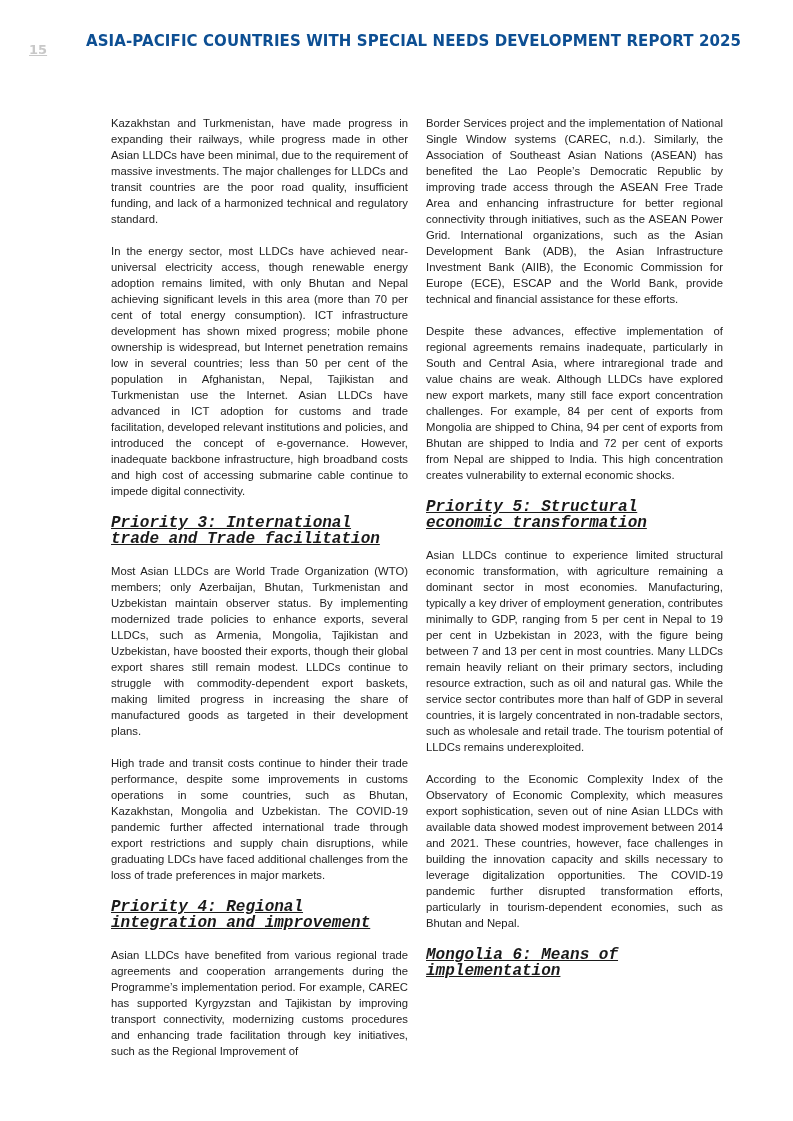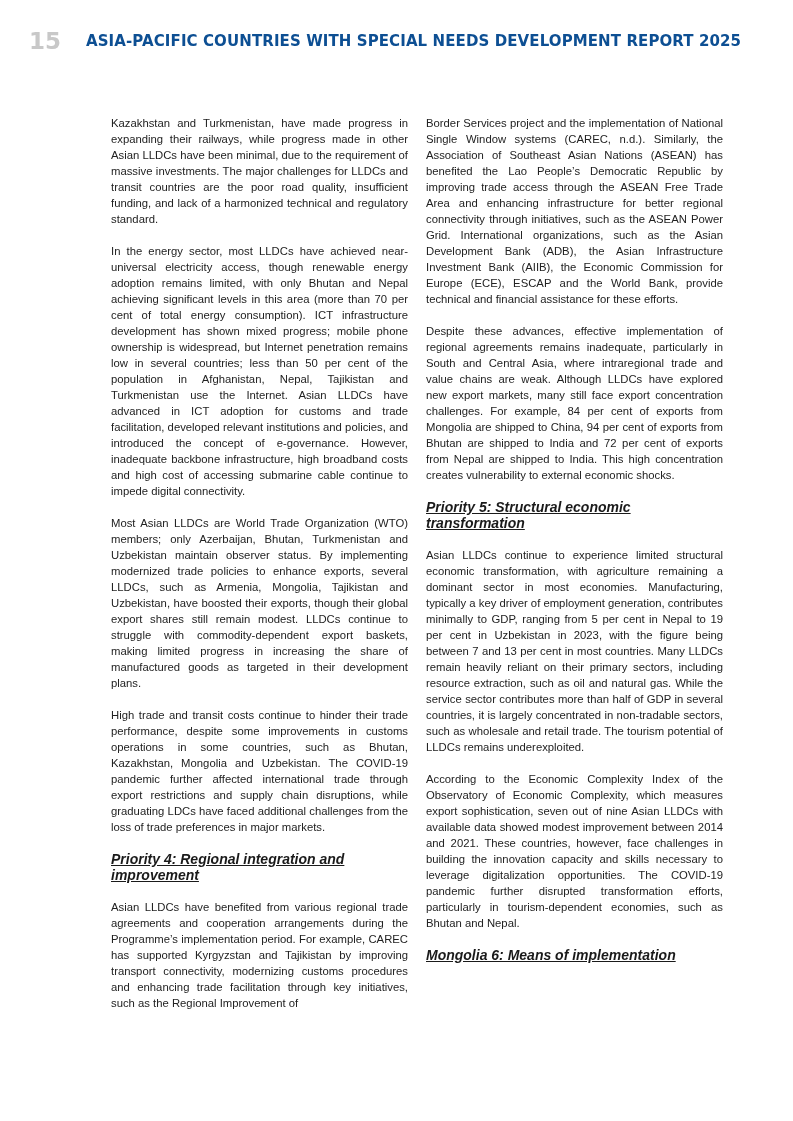--- a/index.html
+++ b/index.html
@@ -11,26 +11,27 @@
       width: 793px;
       height: 1121px;
       position: relative;
       overflow: hidden;
       font-family: "Liberation Sans", sans-serif;
       color: #1a1a1a;
     }
     .page-number {
       position: absolute;
       left: 29px;
-      top: 28px;
+      top: 42px;
       font-family: "DejaVu Sans", sans-serif;
       font-weight: bold;
-      font-size: 23px;
+      font-size: 13px;
       color: #c8c8c8;
       letter-spacing: 0px;
+      text-decoration: underline;
     }
     .running-header {
       position: absolute;
       left: 86px;
       top: 32px;
       font-family: "DejaVu Sans", sans-serif;
       font-weight: bold;
       font-size: 15px;
       color: #0d4f93;
       letter-spacing: 0.1px;
@@ -50,34 +51,36 @@
     .para {
       margin: 0 0 16px 0;
       text-align: justify;
       hyphens: none;
     }
     .heading {
       margin: 0 0 16px 0;
       font-weight: bold;
       font-style: italic;
       text-decoration: underline;
-      font-size: 14px;
+      font-size: 16px;
       line-height: 16px;
       color: #1a1a1a;
+      font-family: Liberation Mono, monospace;
     }
   </style>
 </head>
 <body>
 
 <div class="page-number">15</div>
 <div class="running-header">ASIA-PACIFIC COUNTRIES WITH SPECIAL NEEDS DEVELOPMENT REPORT 2025</div>
 
 <div class="column col-left">
   <p class="para">Kazakhstan and Turkmenistan, have made progress in expanding their railways, while progress made in other Asian LLDCs have been minimal, due to the requirement of massive investments. The major challenges for LLDCs and transit countries are the poor road quality, insufficient funding, and lack of a harmonized technical and regulatory standard.</p>
   <p class="para">In the energy sector, most LLDCs have achieved near-universal electricity access, though renewable energy adoption remains limited, with only Bhutan and Nepal achieving significant levels in this area (more than 70 per cent of total energy consumption). ICT infrastructure development has shown mixed progress; mobile phone ownership is widespread, but Internet penetration remains low in several countries; less than 50 per cent of the population in Afghanistan, Nepal, Tajikistan and Turkmenistan use the Internet. Asian LLDCs have advanced in ICT adoption for customs and trade facilitation, developed relevant institutions and policies, and introduced the concept of e-governance. However, inadequate backbone infrastructure, high broadband costs and high cost of accessing submarine cable continue to impede digital connectivity.</p>
+  <h3 class="heading">Priority 3: International trade and Trade facilitation</h3>
   <p class="para">Most Asian LLDCs are World Trade Organization (WTO) members; only Azerbaijan, Bhutan, Turkmenistan and Uzbekistan maintain observer status. By implementing modernized trade policies to enhance exports, several LLDCs, such as Armenia, Mongolia, Tajikistan and Uzbekistan, have boosted their exports, though their global export shares still remain modest. LLDCs continue to struggle with commodity-dependent export baskets, making limited progress in increasing the share of manufactured goods as targeted in their development plans.</p>
   <p class="para">High trade and transit costs continue to hinder their trade performance, despite some improvements in customs operations in some countries, such as Bhutan, Kazakhstan, Mongolia and Uzbekistan. The COVID-19 pandemic further affected international trade through export restrictions and supply chain disruptions, while graduating LDCs have faced additional challenges from the loss of trade preferences in major markets.</p>
   <h3 class="heading">Priority 4: Regional integration and improvement</h3>
   <p class="para">Asian LLDCs have benefited from various regional trade agreements and cooperation arrangements during the Programme’s implementation period. For example, CAREC has supported Kyrgyzstan and Tajikistan by improving transport connectivity, modernizing customs procedures and enhancing trade facilitation through key initiatives, such as the Regional Improvement of</p>
 </div>
 
 <div class="column col-right">
   <p class="para">Border Services project and the implementation of National Single Window systems (CAREC, n.d.). Similarly, the Association of Southeast Asian Nations (ASEAN) has benefited the Lao People’s Democratic Republic by improving trade access through the ASEAN Free Trade Area and enhancing infrastructure for better regional connectivity through initiatives, such as the ASEAN Power Grid. International organizations, such as the Asian Development Bank (ADB), the Asian Infrastructure Investment Bank (AIIB), the Economic Commission for Europe (ECE), ESCAP and the World Bank, provide technical and financial assistance for these efforts.</p>
   <p class="para">Despite these advances, effective implementation of regional agreements remains inadequate, particularly in South and Central Asia, where intraregional trade and value chains are weak. Although LLDCs have explored new export markets, many still face export concentration challenges. For example, 84 per cent of exports from Mongolia are shipped to China, 94 per cent of exports from Bhutan are shipped to India and 72 per cent of exports from Nepal are shipped to India. This high concentration creates vulnerability to external economic shocks.</p>
   <h3 class="heading">Priority 5: Structural economic transformation</h3>

